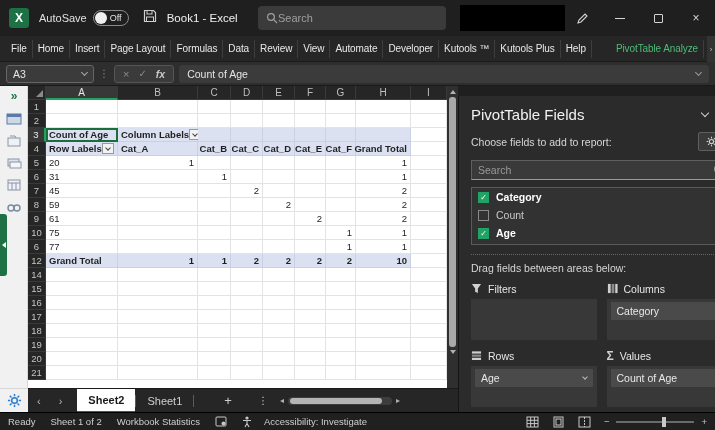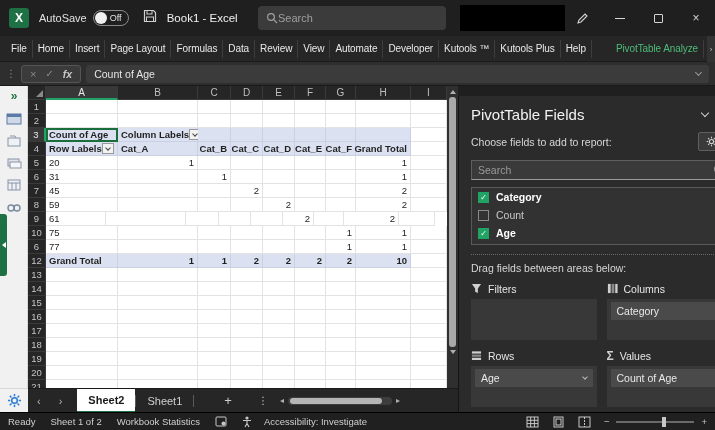--- a/index.html
+++ b/index.html
@@ -185,20 +185,24 @@
     <span class="rtab">Developer</span>
     <span class="rtab">Kutools ™</span>
     <span class="rtab">Kutools Plus</span>
     <span class="rtab">Help</span>
     <span class="rtab ctx">PivotTable Analyze</span>
     <span class="rtab ctx">Design</span>
   </div>
 <div class="ribbon-scroll">›</div>
 
 <div class="fbar">
+  <div class="namebox">
+    <span>A3</span>
+    <span class="chev"></span>
+  </div>
   <span class="vdots">⋮</span>
   <div class="fxgroup">
     <span class="fx-x">×</span>
     <span class="fx-ck">✓</span>
     <span class="fx-fx">fx</span>
   </div>
   <div class="finput">
     <span>Count of Age</span>
     <span class="chev"></span>
   </div>
@@ -416,21 +420,21 @@
         </div>
         <div class="gcell" style="width: 31px;"></div>
         <div class="gcell" style="width: 30px;"></div>
         <div class="gcell ar" style="width: 55px;">
           <span>2</span>
         </div>
         <div class="gcell" style="width: 36px;"></div>
       </div>
       <div class="grow">
         <div class="rowhdr">9</div>
-        <div class="gcell" style="width: 60px;">
+        <div class="gcell" style="width: 72px;">
           <span>61</span>
         </div>
         <div class="gcell" style="width: 80px;"></div>
         <div class="gcell" style="width: 33px;"></div>
         <div class="gcell" style="width: 32px;"></div>
         <div class="gcell" style="width: 32px;"></div>
         <div class="gcell ar" style="width: 31px;">
           <span>2</span>
         </div>
         <div class="gcell" style="width: 30px;"></div>
@@ -494,32 +498,20 @@
         </div>
         <div class="gcell shaded b ar" style="width: 31px;">
           <span>2</span>
         </div>
         <div class="gcell shaded b ar" style="width: 30px;">
           <span>2</span>
         </div>
         <div class="gcell shaded b ar" style="width: 55px;">
           <span>10</span>
         </div>
-        <div class="gcell" style="width: 36px;"></div>
-      </div>
-      <div class="grow">
-        <div class="rowhdr">13</div>
-        <div class="gcell" style="width: 72px;"></div>
-        <div class="gcell" style="width: 80px;"></div>
-        <div class="gcell" style="width: 33px;"></div>
-        <div class="gcell" style="width: 32px;"></div>
-        <div class="gcell" style="width: 32px;"></div>
-        <div class="gcell" style="width: 31px;"></div>
-        <div class="gcell" style="width: 30px;"></div>
-        <div class="gcell" style="width: 55px;"></div>
         <div class="gcell" style="width: 36px;"></div>
       </div>
       <div class="grow">
         <div class="rowhdr">14</div>
         <div class="gcell" style="width: 72px;"></div>
         <div class="gcell" style="width: 80px;"></div>
         <div class="gcell" style="width: 33px;"></div>
         <div class="gcell" style="width: 32px;"></div>
         <div class="gcell" style="width: 32px;"></div>
         <div class="gcell" style="width: 31px;"></div>

